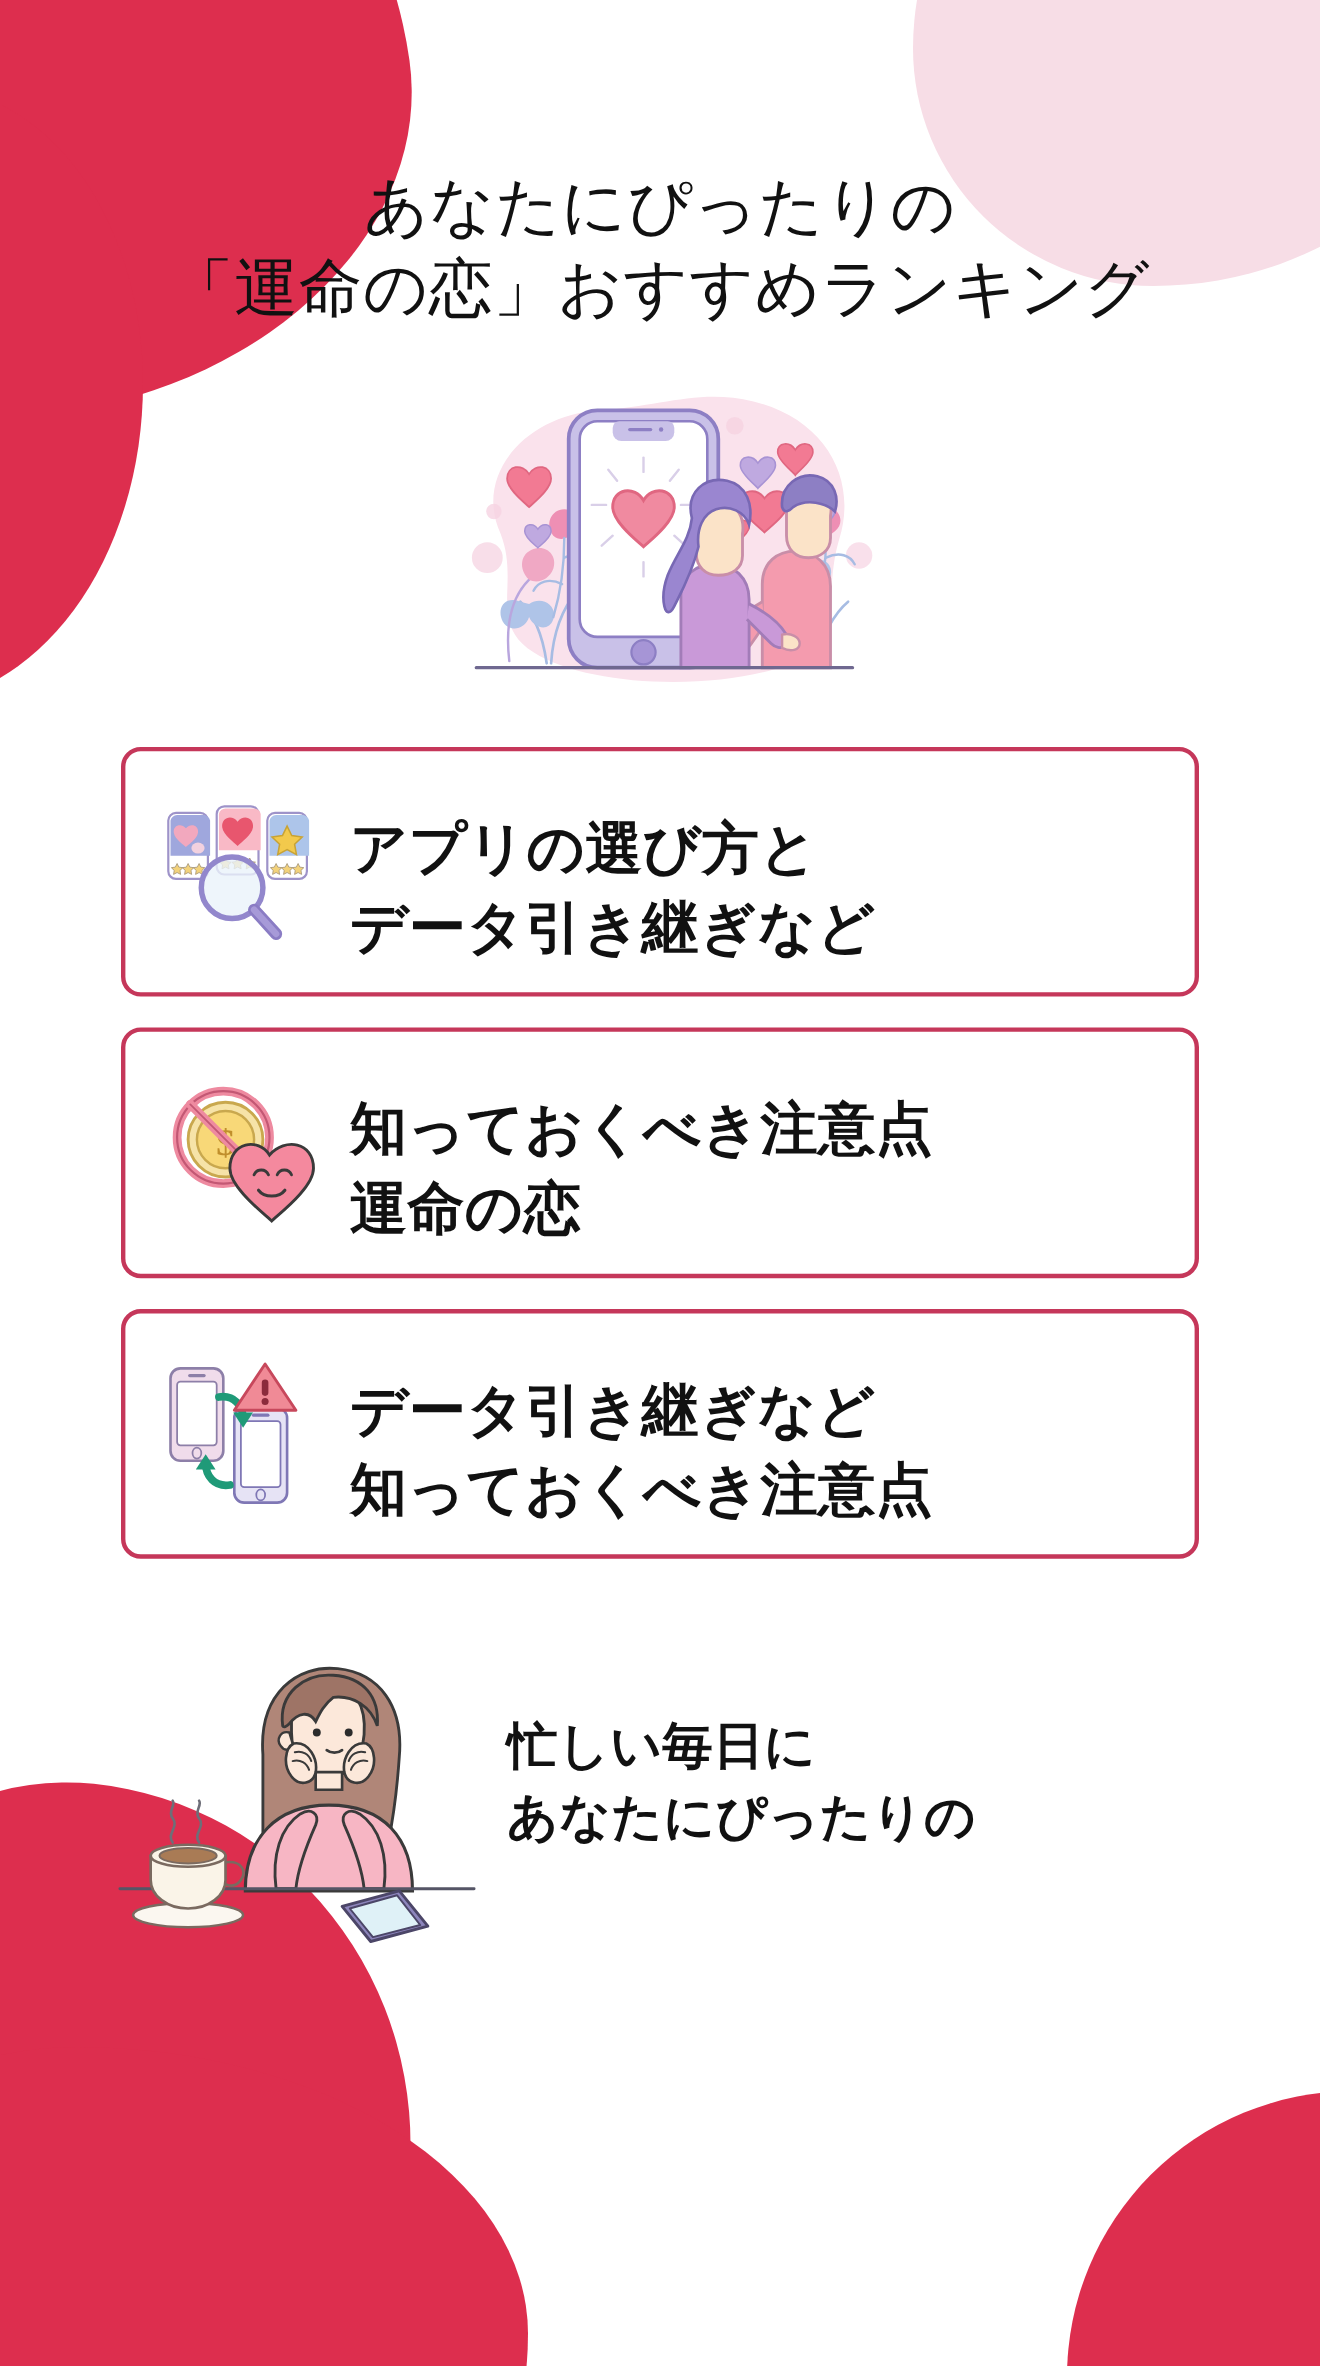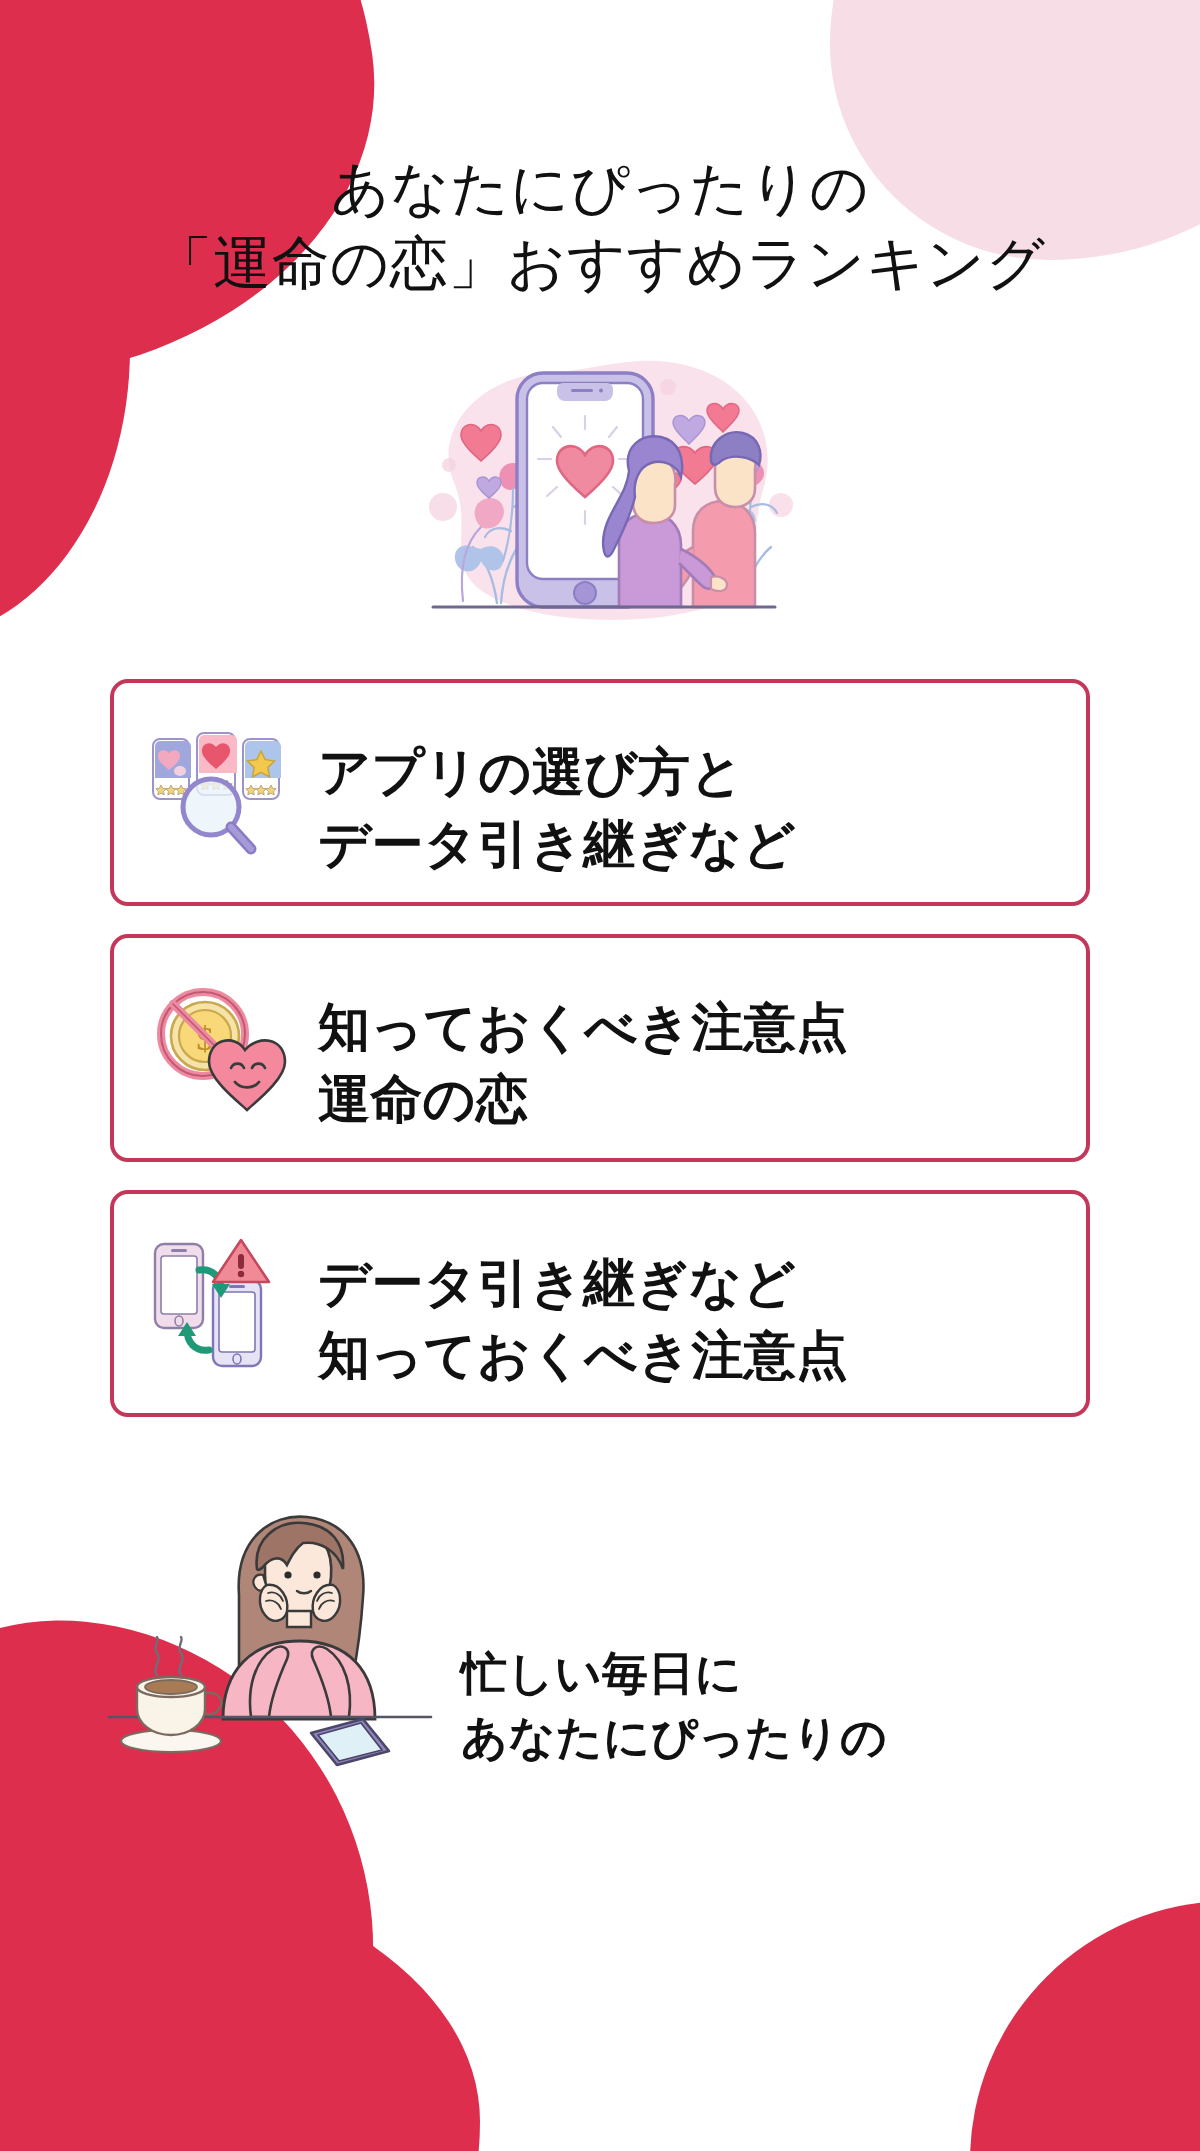--- a/index.html
+++ b/index.html
@@ -151,21 +151,21 @@
     font-size: 52px;
     line-height: 1.38;
     letter-spacing: 0.3px;
     margin-top: 32px;
   }
   .card-text span { display: block; }
 
   
   .bottom {
     display: flex;
-    align-items: flex-end;
+    align-items: center;
     margin: 52px auto 0 auto;
     width: 1010px;
     padding-left: 10px;
     gap: 6px;
   }
   .bottom-illus { flex: 0 0 330px; }
   .bottom-illus svg { display: block; }
   .bottom-text {
     flex: 1 1 auto;
     color: var(--ink);

